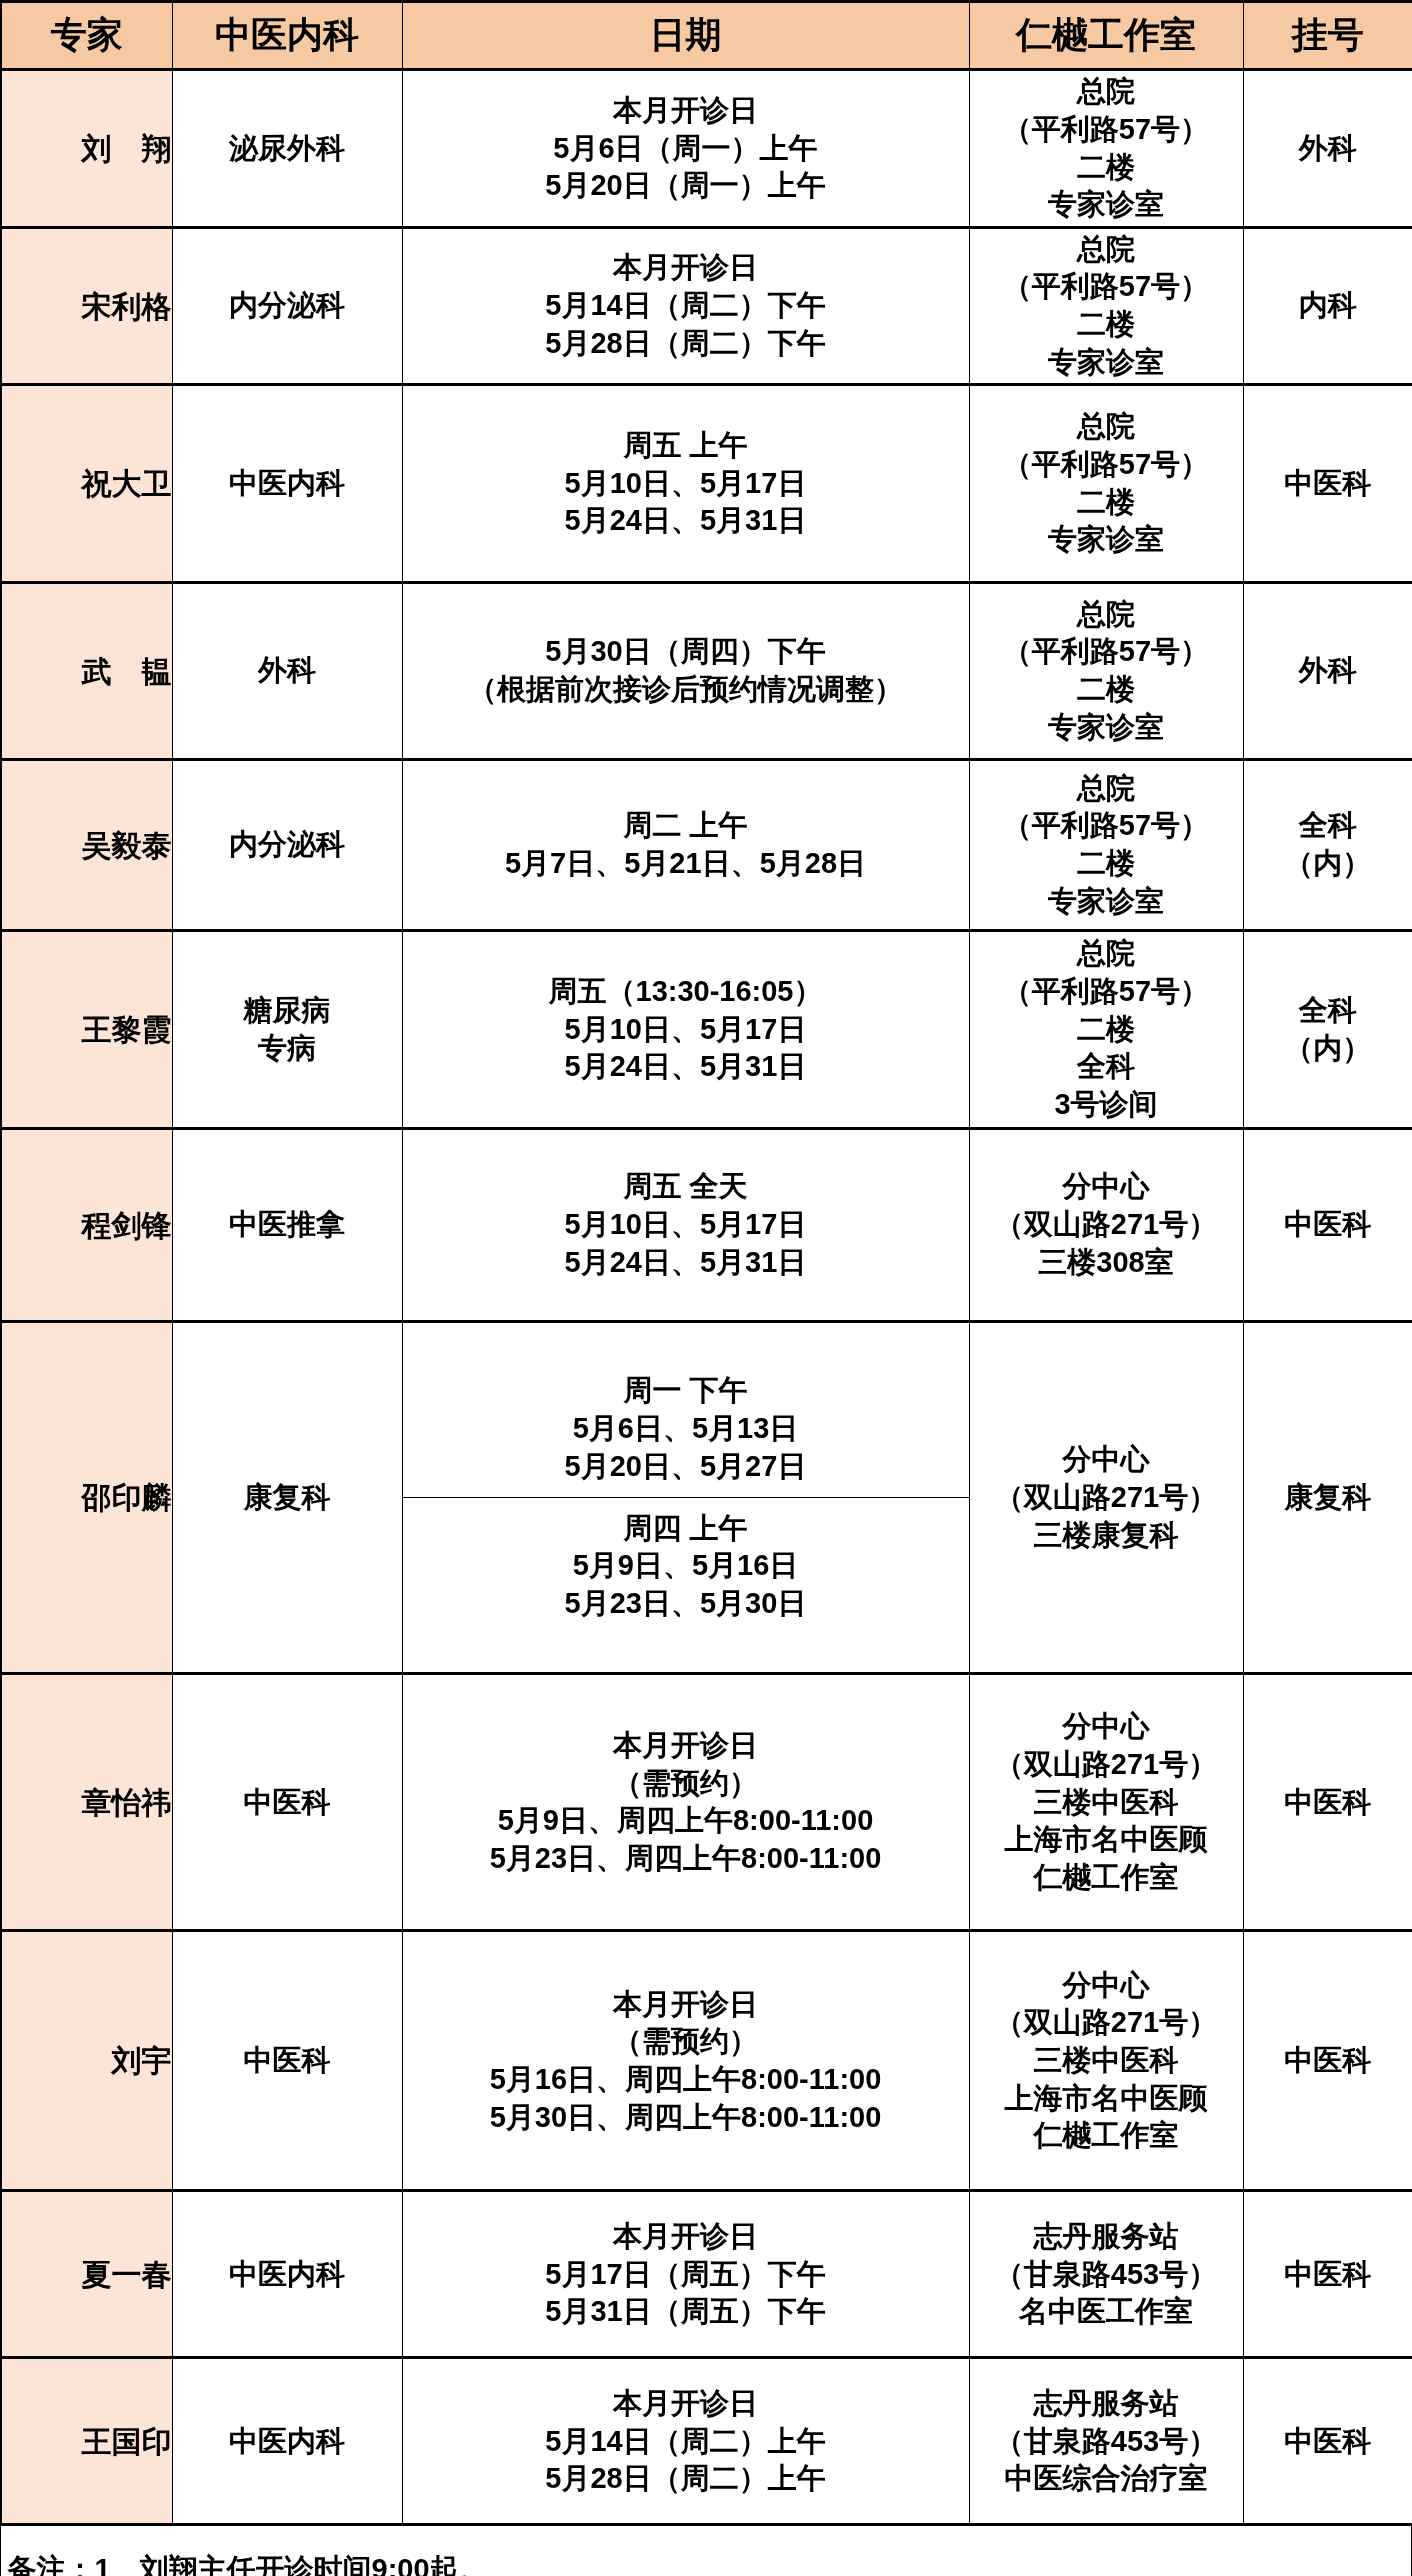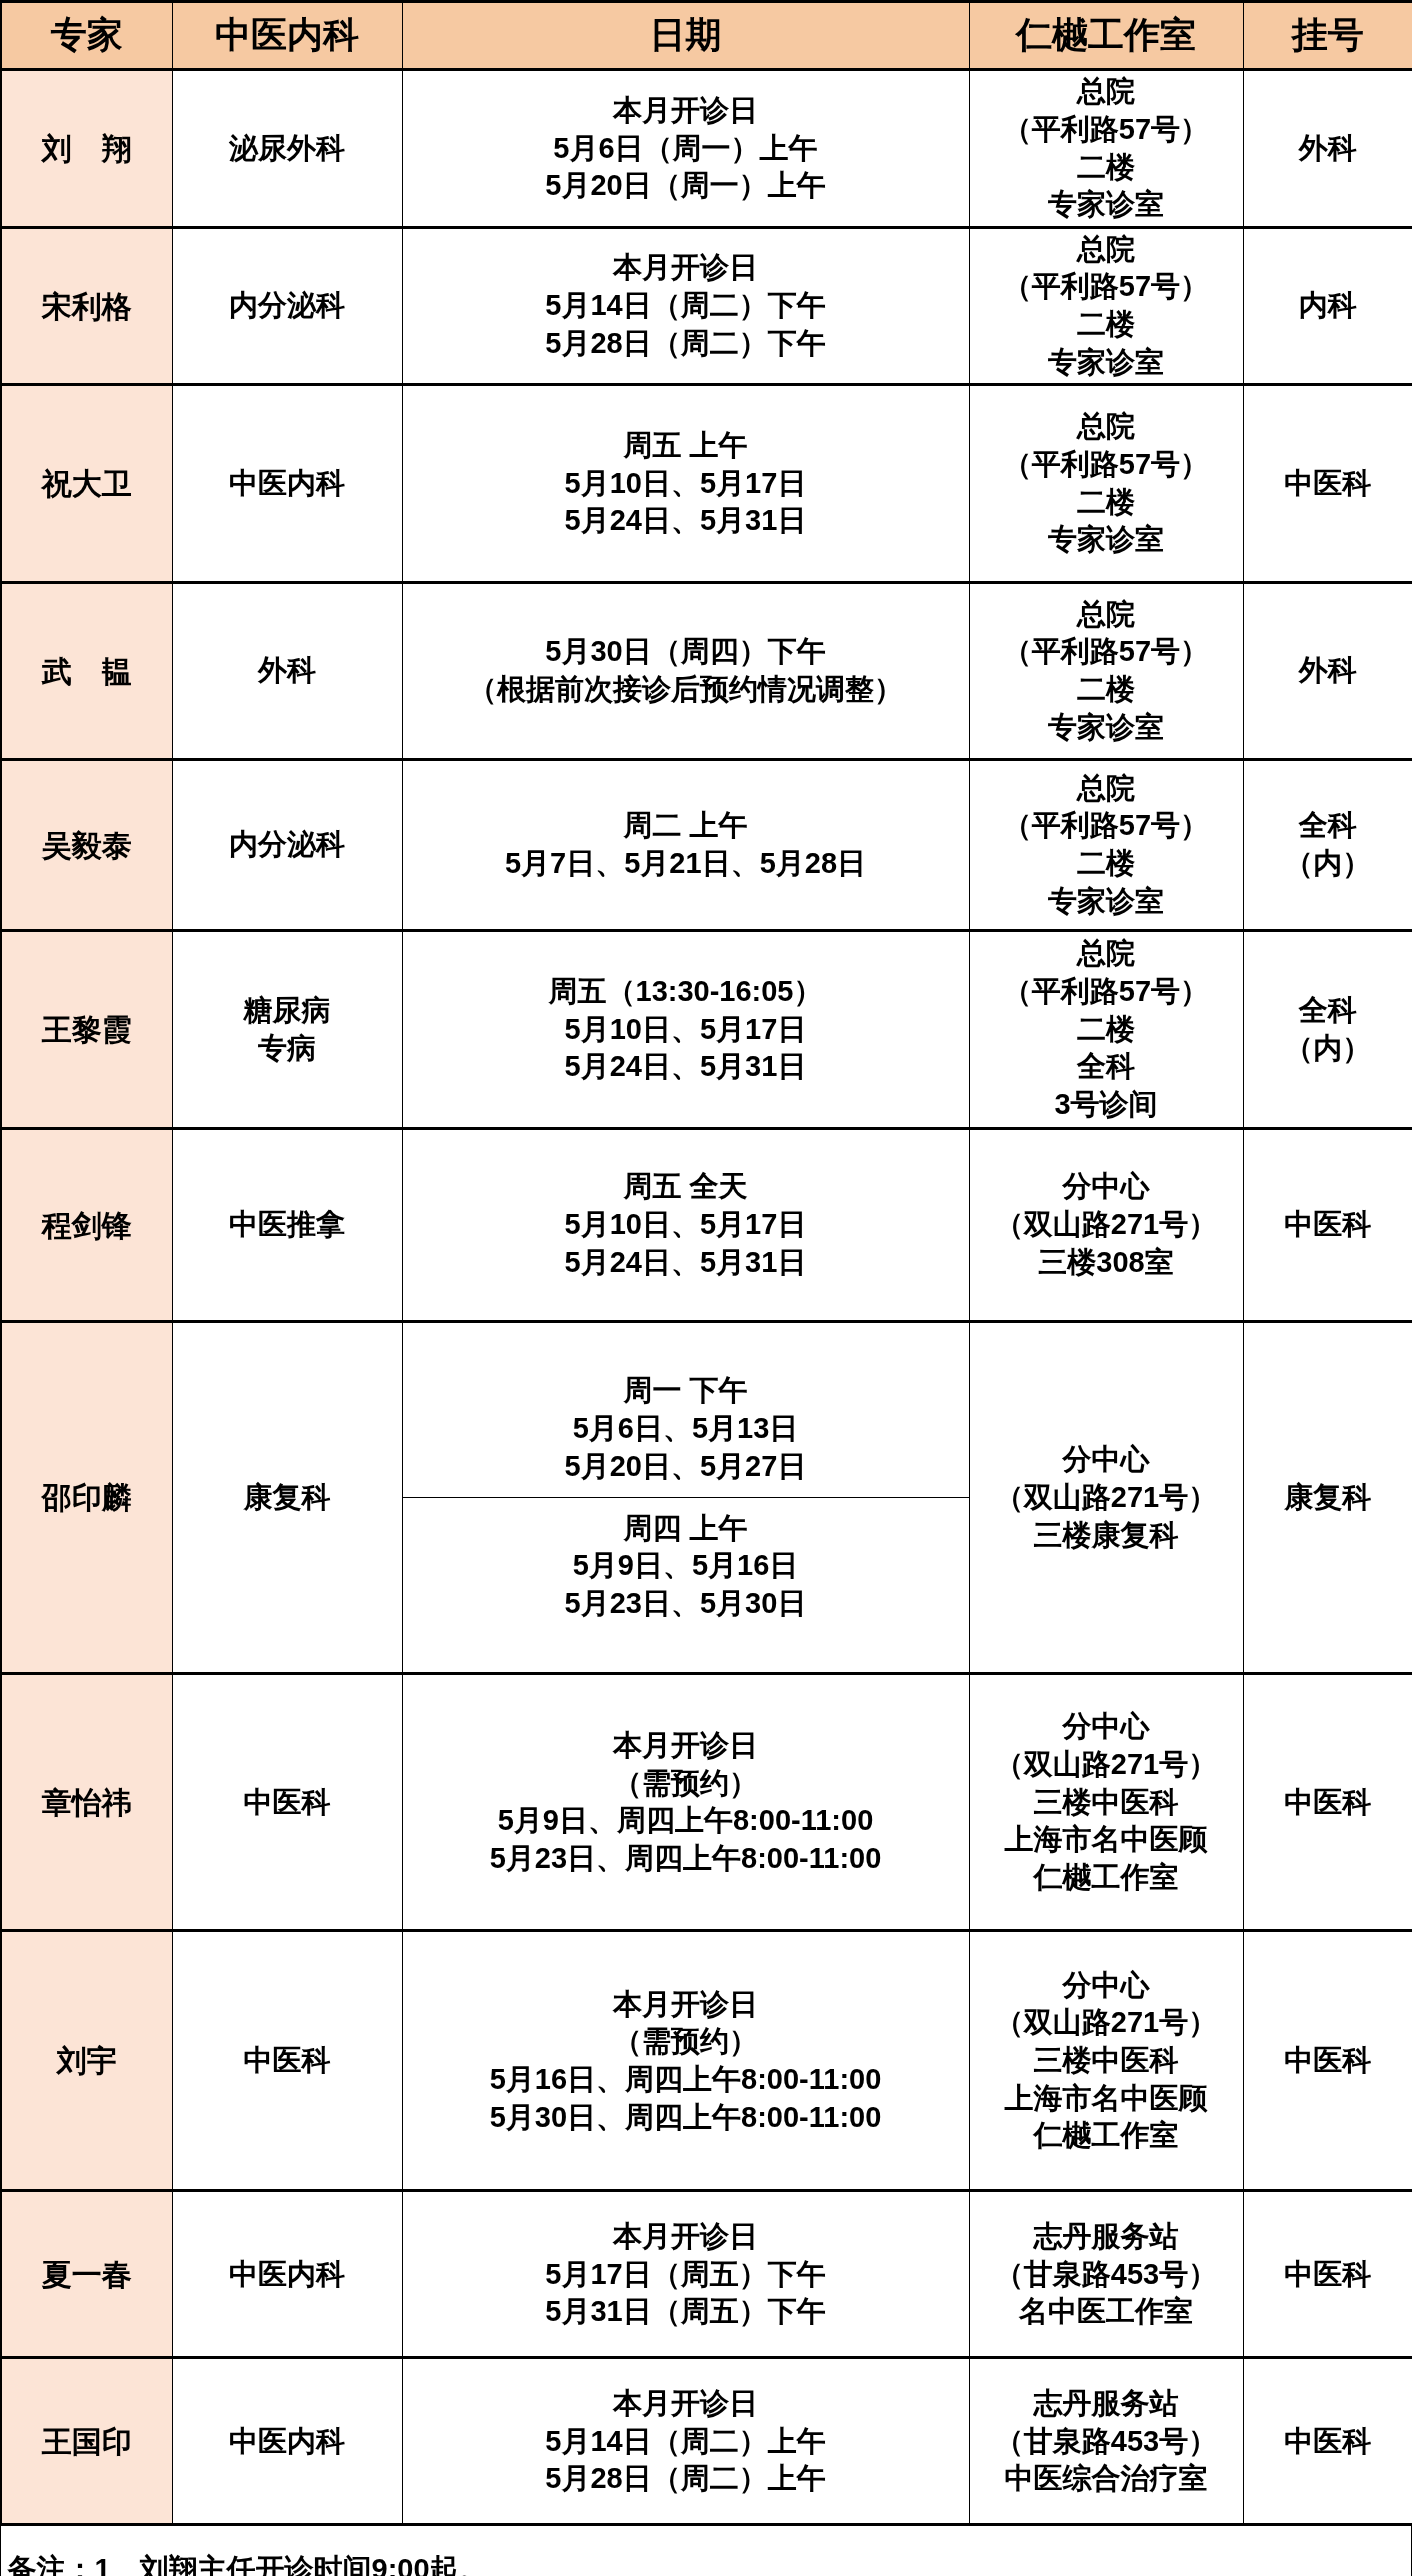--- a/index.html
+++ b/index.html
@@ -40,20 +40,21 @@
     font-size:36px;
   }
   table.sched td{
     background:var(--cell-bg);
     font-size:29px;
     line-height:1.3;
   }
   table.sched td.name{
     background:var(--name-bg);
     font-size:30px;
+    text-align:right;
   }
   td.split{padding:0;}
   .split-wrap{
     display:flex;
     flex-direction:column;
     height:274px;
     width:100%;
   }
   .split-wrap .sub{
     flex:1 1 50%;

